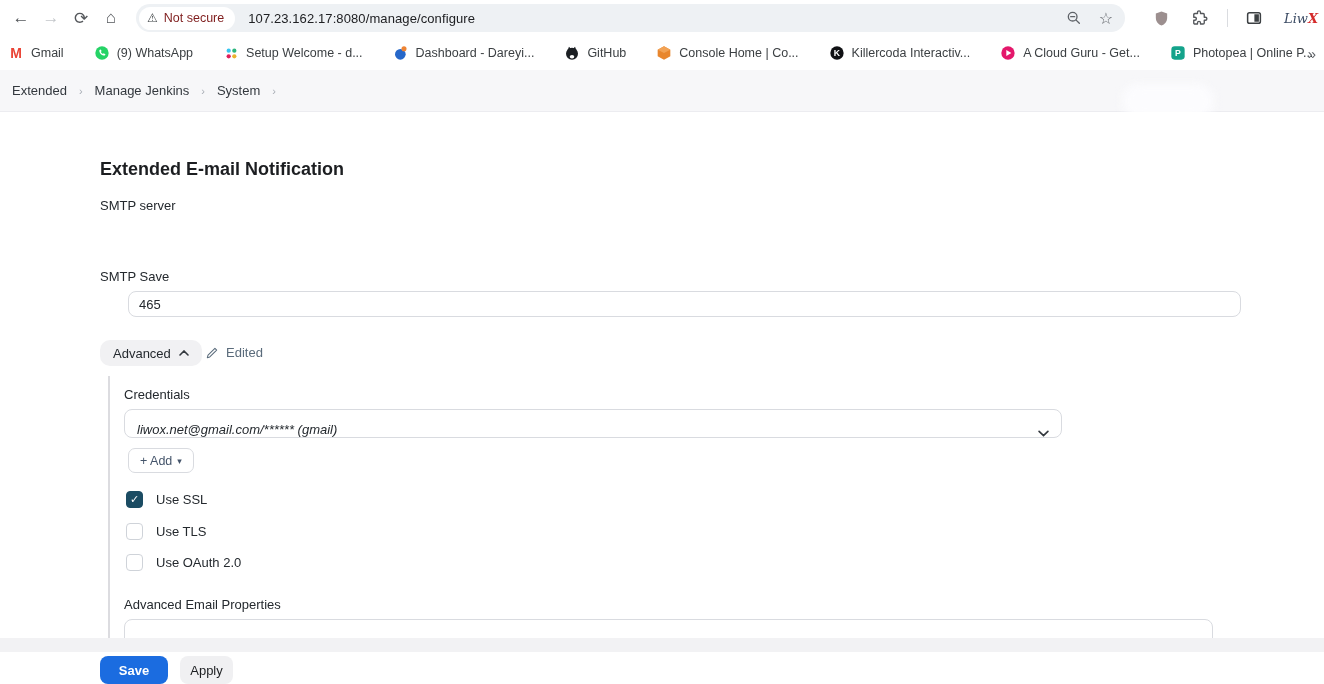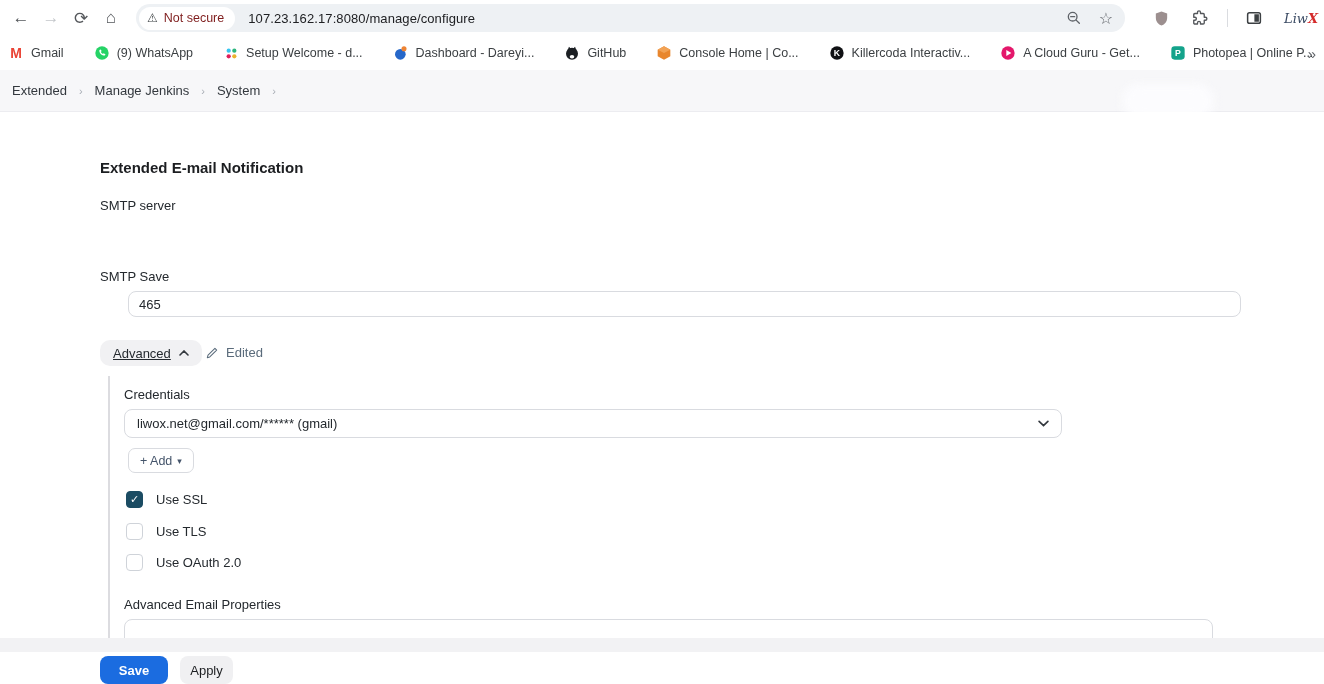--- a/index.html
+++ b/index.html
@@ -36,27 +36,27 @@
   .bm-overflow { position:absolute; right:8px; font-size:15px; color:#5f6368; cursor:pointer; }
 
   
   .crumbbar { position:absolute; top:70px; left:0; width:100%; height:42px; background:#f7f7f9; border-bottom:1px solid #ececf0; display:flex; align-items:center; padding-left:6px; }
   .crumb { font-size:13px; color:#33383e; cursor:pointer; padding:4px 6px; border-radius:6px; }
   .crumb-sep { font-size:11px; color:#a8adb5; margin:0 6px; }
   .blur-pill { position:absolute; left:1122px; top:84px; width:92px; height:34px; background:#fcfcfe; border-radius:16px; filter:blur(5px); }
 
   
   .content { position:absolute; top:112px; left:0; width:100%; height:526px; background:#fff; }
-  .section-title { position:absolute; left:100px; top:47px; font-size:15px; font-weight:700; color:#1c1e21; }
+  .section-title { position:absolute; left:100px; top:47px; font-size:18px; font-weight:700; color:#1c1e21; }
   .fld-label { position:absolute; font-size:13px; color:#24292e; }
   .txt-input { position:absolute; left:100px; width:1113px; height:26px; border:1px solid #d9dbe0; border-radius:8px; padding:0 10px; font-size:13px; color:#24292e; background:#fff; font-family:"Liberation Sans",sans-serif; outline:none; }
-  .adv-btn { position:absolute; left:100px; top:228px; height:26px; padding:0 13px; background:#f1f1f3; border:none; border-radius:10px; display:flex; align-items:center; gap:8px; font-size:13px; font-weight:500; color:#24292e; cursor:pointer; font-family:"Liberation Sans",sans-serif;text-decoration:underline; }
+  .adv-btn { position:absolute; left:100px; top:228px; height:26px; padding:0 13px; background:#f1f1f3; border:none; border-radius:10px; display:flex; align-items:center; gap:8px; font-size:13px; font-weight:500; color:#24292e; cursor:pointer; font-family:"Liberation Sans",sans-serif; }
   .edited-badge { position:absolute; left:205px; top:233px; display:flex; align-items:center; gap:7px; font-size:13px; color:#5a6b7b; }
   .indent-line { position:absolute; left:108px; top:264px; width:2px; height:262px; background:#dcdce0; }
-  .sel-box { position:absolute; left:124px; top:297px; width:938px; height:29px; border:1px solid #d9dbe0; border-radius:8px; background:#fff; display:flex; align-items:center; padding:0 12px; cursor:pointer; }
+  .sel-box { position:absolute; left:124px; top:297px; width:938px; height:29px; border:1px solid #d9dbe0; border-radius:8px; background:#fff; display:flex; align-items:flex-end; padding:0 12px; cursor:pointer;font-style:italic; }
   .sel-txt { font-size:13px; color:#24292e; flex:1; }
   .add-btn { position:absolute; left:128px; top:336px; height:25px; padding:0 11px; background:#fff; border:1px solid #d9dbe0; border-radius:7px; display:flex; align-items:center; gap:5px; font-size:12.5px; color:#44546a; cursor:pointer; font-family:"Liberation Sans",sans-serif; }
   .chk-row { position:absolute; left:126px; display:flex; align-items:center; gap:13px; cursor:pointer; }
   .chk-box { width:17px; height:17px; border:1.5px solid #cfd3d9; border-radius:4px; background:#fff; display:flex; align-items:center; justify-content:center; color:transparent; font-size:11px; }
   .chk-row.checked .chk-box { background:#1b4c63; border-color:#1b4c63; color:#fff; }
   .chk-label { font-size:13px; color:#24292e; }
   .ta-box { position:absolute; left:124px; top:507px; width:1089px; height:40px; border:1px solid #d9dbe0; border-radius:8px; background:#fff; resize:none; outline:none; }
 
   
   .fade-band { position:absolute; left:0; top:638px; width:100%; height:14px; background:#f2f2f4; }

